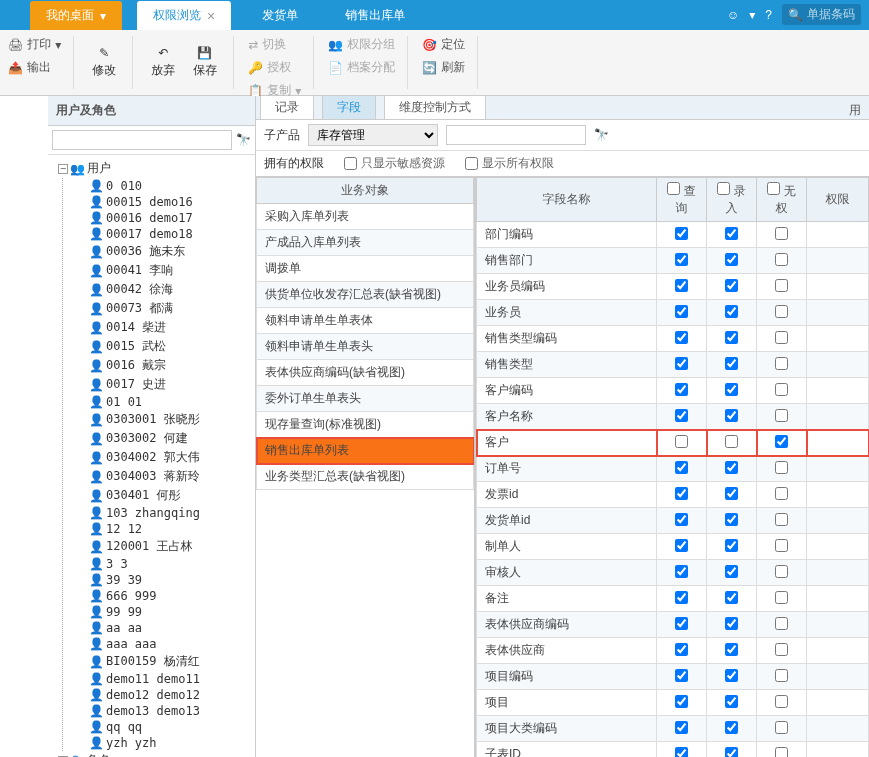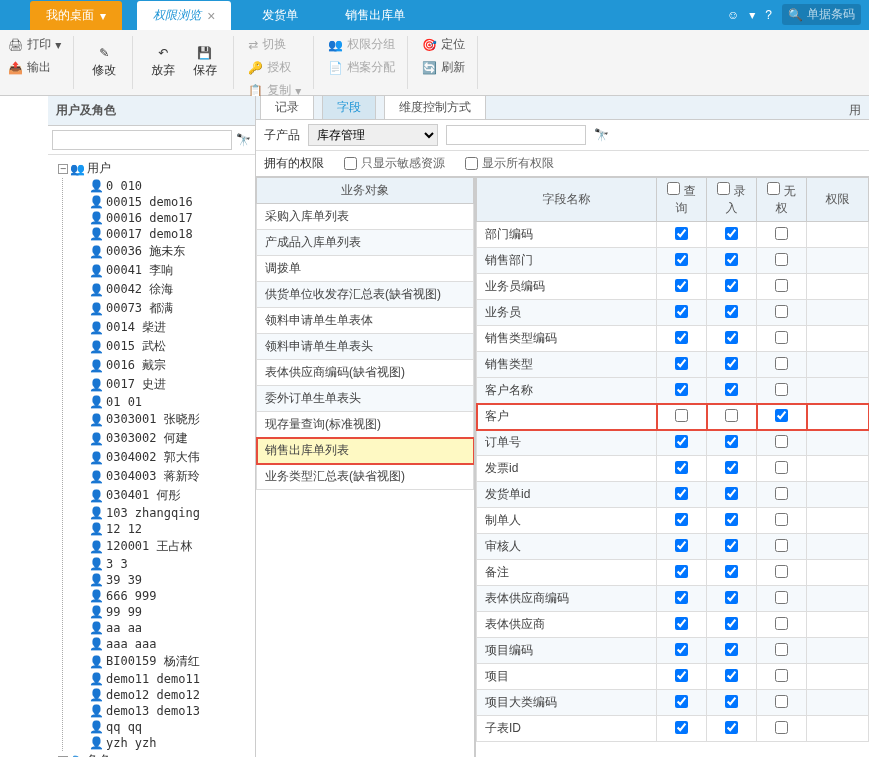--- a/index.html
+++ b/index.html
@@ -1,20 +1,20 @@
 <!DOCTYPE html>
 <html><head>
 <meta charset="utf-8">
 <style>
 * { box-sizing: border-box; margin: 0; padding: 0; }
 body { font-family: "Microsoft YaHei", Arial, sans-serif; font-size: 12px; color: #333; background: #fff; width: 869px; height: 757px; overflow: hidden; }
 .top-tabs { display: flex; background: #2196d6; height: 30px; align-items: flex-end; padding-left: 30px; position: relative; }
 .tab-item { padding: 6px 16px; color: #fff; cursor: pointer; border-top-left-radius: 3px; border-top-right-radius: 3px; margin-right: 15px; display: flex; align-items: center; gap: 6px; }
 .tab-item.orange { background: #f39c12; }
-.tab-item.active { background: #fff; color: #2196d6; font-style: italic; }
+.tab-item.active { background: #fff; color: #2196d6; }
 .tab-close { color: #999; font-size: 14px; }
 .top-right { position: absolute; right: 8px; top: 4px; display: flex; align-items: center; gap: 10px; color: #fff; }
 .top-right .search-box { background: #1a7db5; border-radius: 3px; padding: 2px 6px; display: flex; align-items: center; gap: 4px; color: #b8d8ea; }
 .ribbon { display: flex; background: #f5f5f5; border-bottom: 1px solid #ccc; padding: 6px 8px; gap: 14px; height: 66px; }
 .ribbon-group { display: flex; flex-direction: column; gap: 6px; border-right: 1px solid #ddd; padding-right: 12px; }
 .ribbon-item { display: flex; align-items: center; gap: 4px; color: #555; cursor: pointer; font-size: 12px; }
 .ribbon-item.disabled { color: #aaa; }
 .ribbon-large { display: flex; flex-direction: column; align-items: center; justify-content: center; gap: 2px; padding: 0 4px; }
 .main { display: flex; height: calc(100% - 96px); }
 .left-panel { width: 208px; border-right: 1px solid #ccc; display: flex; flex-direction: column; margin-left: 48px; }
@@ -37,21 +37,21 @@
 .filter-row input { width: 140px; }
 .cbx-row { display: flex; align-items: center; padding: 4px 8px; gap: 20px; border-bottom: 1px solid #ccc; }
 .cbx-row label { display: flex; align-items: center; gap: 4px; color: #666; }
 .tables-wrap { flex: 1; display: flex; overflow: hidden; }
 .table-left { width: 220px; border-right: 2px solid #ccc; overflow-y: auto; }
 .table-right { flex: 1; overflow: auto; }
 table { border-collapse: collapse; width: 100%; }
 th { background: #eaf2f8; border: 1px solid #ccc; padding: 4px 6px; font-weight: normal; color: #555; text-align: center; }
 td { border: 1px solid #ddd; padding: 4px 8px; color: #444; }
 tr.stripe td { background: #f5f9fc; }
-tr.highlight td { background: #fef9c3; }
+tr.highlight td { background: #f97316; }
 tr.red-box td { outline: 2px solid #e74c3c; outline-offset: -1px; }
 .check-cell { text-align: center; }
 input[type="checkbox"] { cursor: pointer; }
 </style>
 </head>
 <body>
 
 <div class="top-tabs">
   <div class="tab-item orange">
       <span>我的桌面</span>
@@ -308,20 +308,27 @@
                 <td class="check-cell"><input type="checkbox" style=""></td>
                 <td></td>
               </tr>
               <tr class="stripe">
                 <td>销售类型</td>
                 <td class="check-cell"><input type="checkbox" checked="" style=""></td>
                 <td class="check-cell"><input type="checkbox" checked="" style=""></td>
                 <td class="check-cell"><input type="checkbox" style=""></td>
                 <td></td>
               </tr>
+              <tr class="">
+                <td>客户编码</td>
+                <td class="check-cell"><input type="checkbox" checked="" style=""></td>
+                <td class="check-cell"><input type="checkbox" checked="" style=""></td>
+                <td class="check-cell"><input type="checkbox" style=""></td>
+                <td></td>
+              </tr>
               <tr class="stripe">
                 <td>客户名称</td>
                 <td class="check-cell"><input type="checkbox" checked="" style=""></td>
                 <td class="check-cell"><input type="checkbox" checked="" style=""></td>
                 <td class="check-cell"><input type="checkbox" style=""></td>
                 <td></td>
               </tr>
               <tr class="red-box">
                 <td>客户</td>
                 <td class="check-cell"><input type="checkbox" style=""></td>

